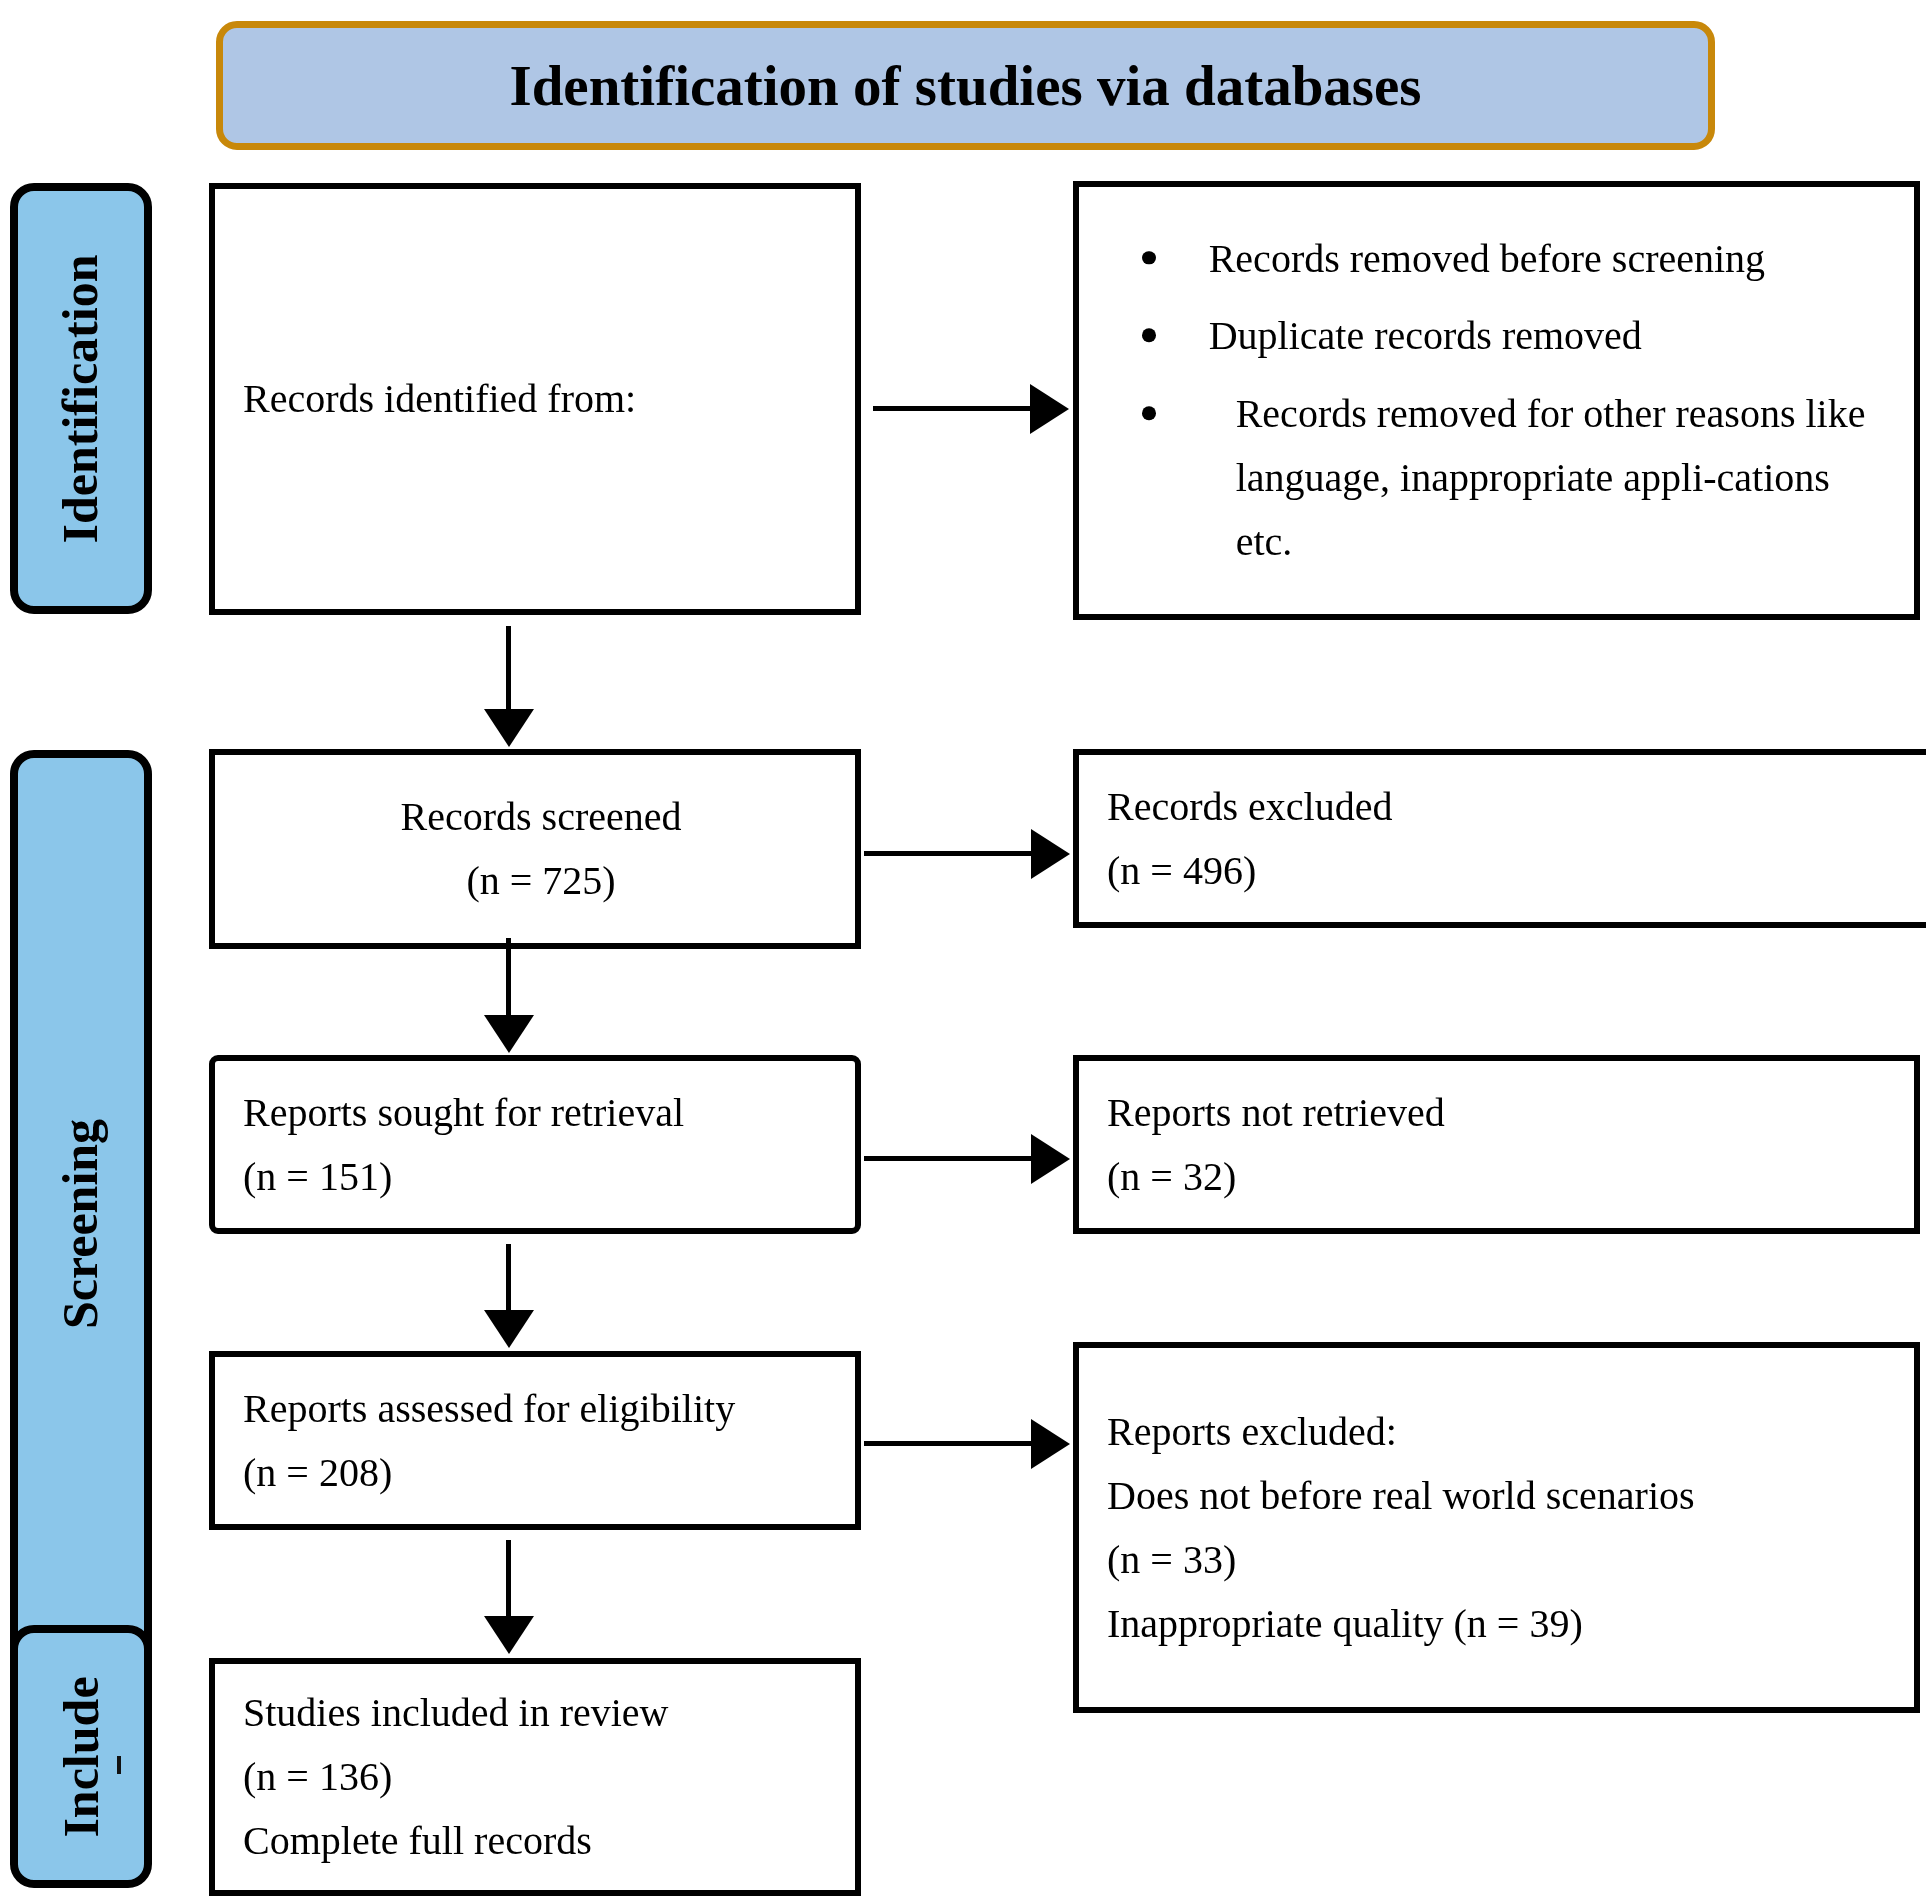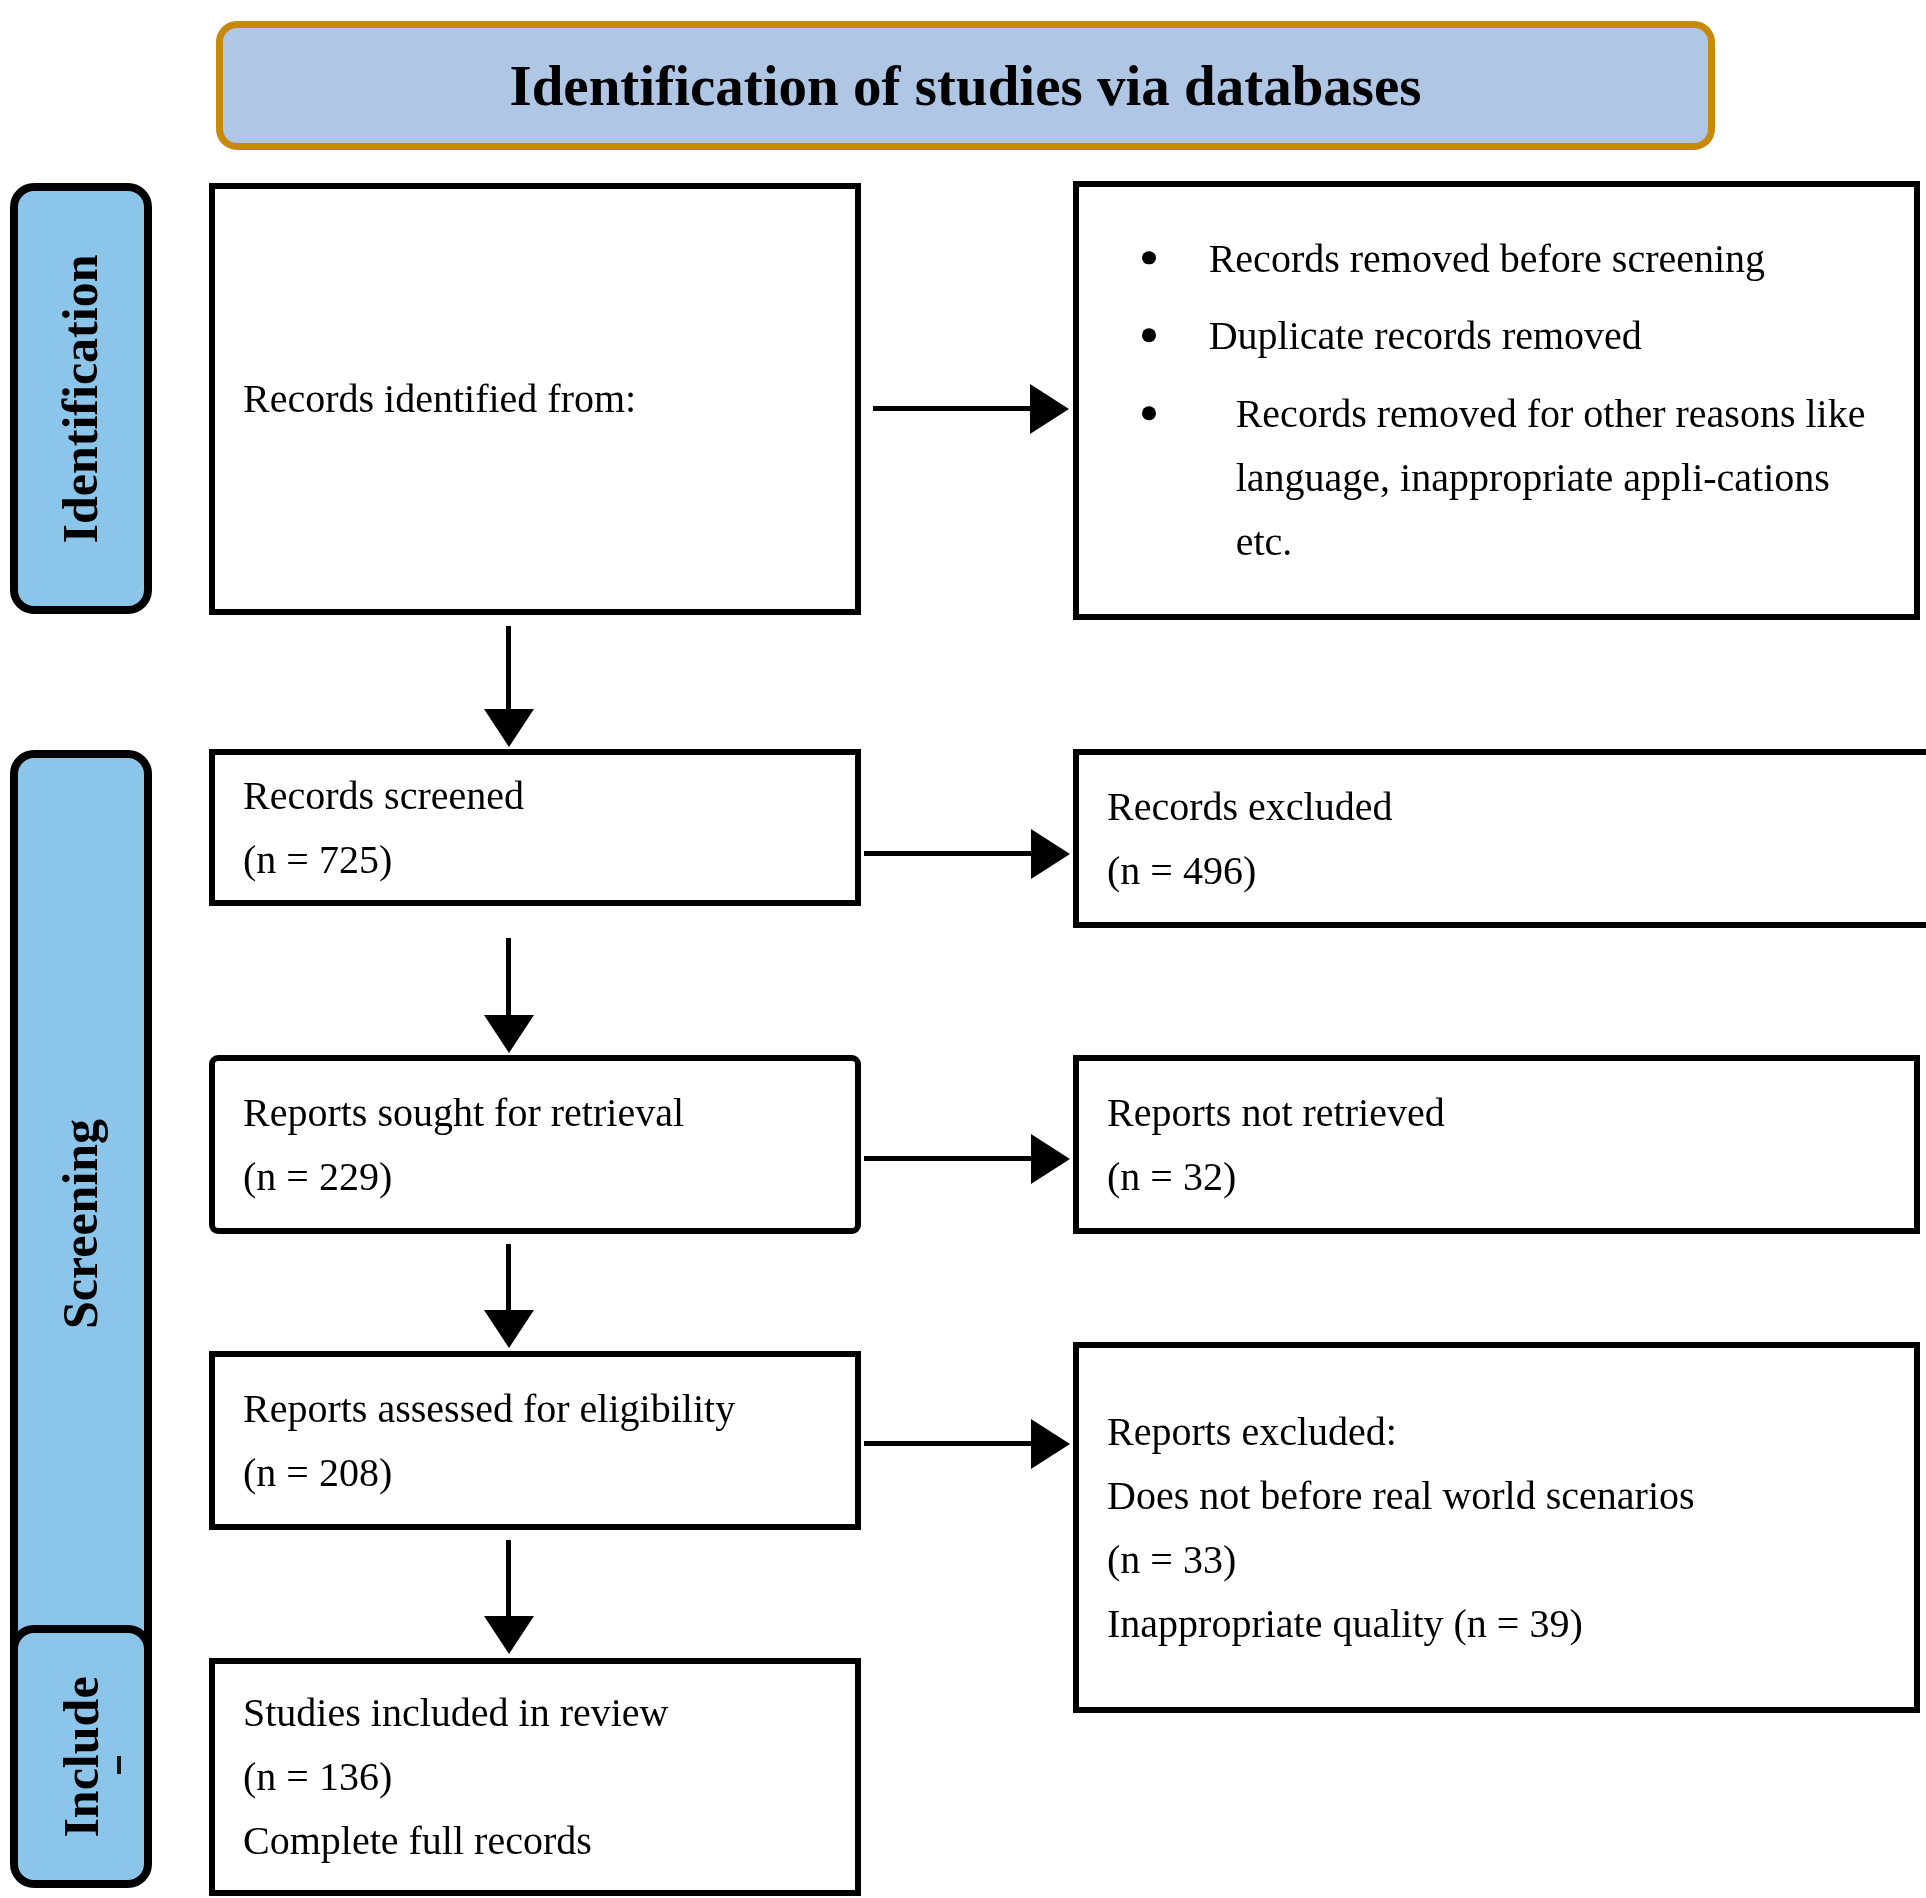--- a/index.html
+++ b/index.html
@@ -49,21 +49,21 @@
   .fbox .lines{
     position:absolute;left:28px;right:16px;top:50%;
     transform:translateY(-50%);
   }
   .fbox .ln{
     font-size:40px;line-height:1.60;white-space:nowrap;
   }
 
   
   #box-identified{left:209px;top:183px;width:652px;height:432px;}
-  #box-screened  {left:209px;top:749px;width:652px;height:157px;}
+  #box-screened  {left:209px;top:749px;width:652px;height:200px;text-align:center;}
   #box-sought    {left:209px;top:1055px;width:652px;height:179px;border-radius:9px;}
   #box-assessed  {left:209px;top:1351px;width:652px;height:179px;}
   #box-included  {left:209px;top:1658px;width:652px;height:238px;}
 
   
   #box-removed   {left:1073px;top:181px;width:847px;height:439px;}
   #box-excluded  {left:1073px;top:749px;width:1021px;height:179px;}
   #box-notretr   {left:1073px;top:1055px;width:847px;height:179px;}
   #box-repexcl   {left:1073px;top:1342px;width:847px;height:371px;}
 
@@ -156,21 +156,21 @@
   <div class="fbox" id="box-excluded">
     <div class="lines">
       <div class="ln">Records excluded</div>
       <div class="ln">(n = 496)</div>
     </div>
   </div>
 
   <div class="fbox" id="box-sought">
     <div class="lines">
       <div class="ln">Reports sought for retrieval</div>
-      <div class="ln">(n = 229)</div>
+      <div class="ln">(n = 151)</div>
     </div>
   </div>
 
   <div class="fbox" id="box-notretr">
     <div class="lines">
       <div class="ln">Reports not retrieved</div>
       <div class="ln">(n = 32)</div>
     </div>
   </div>
 

